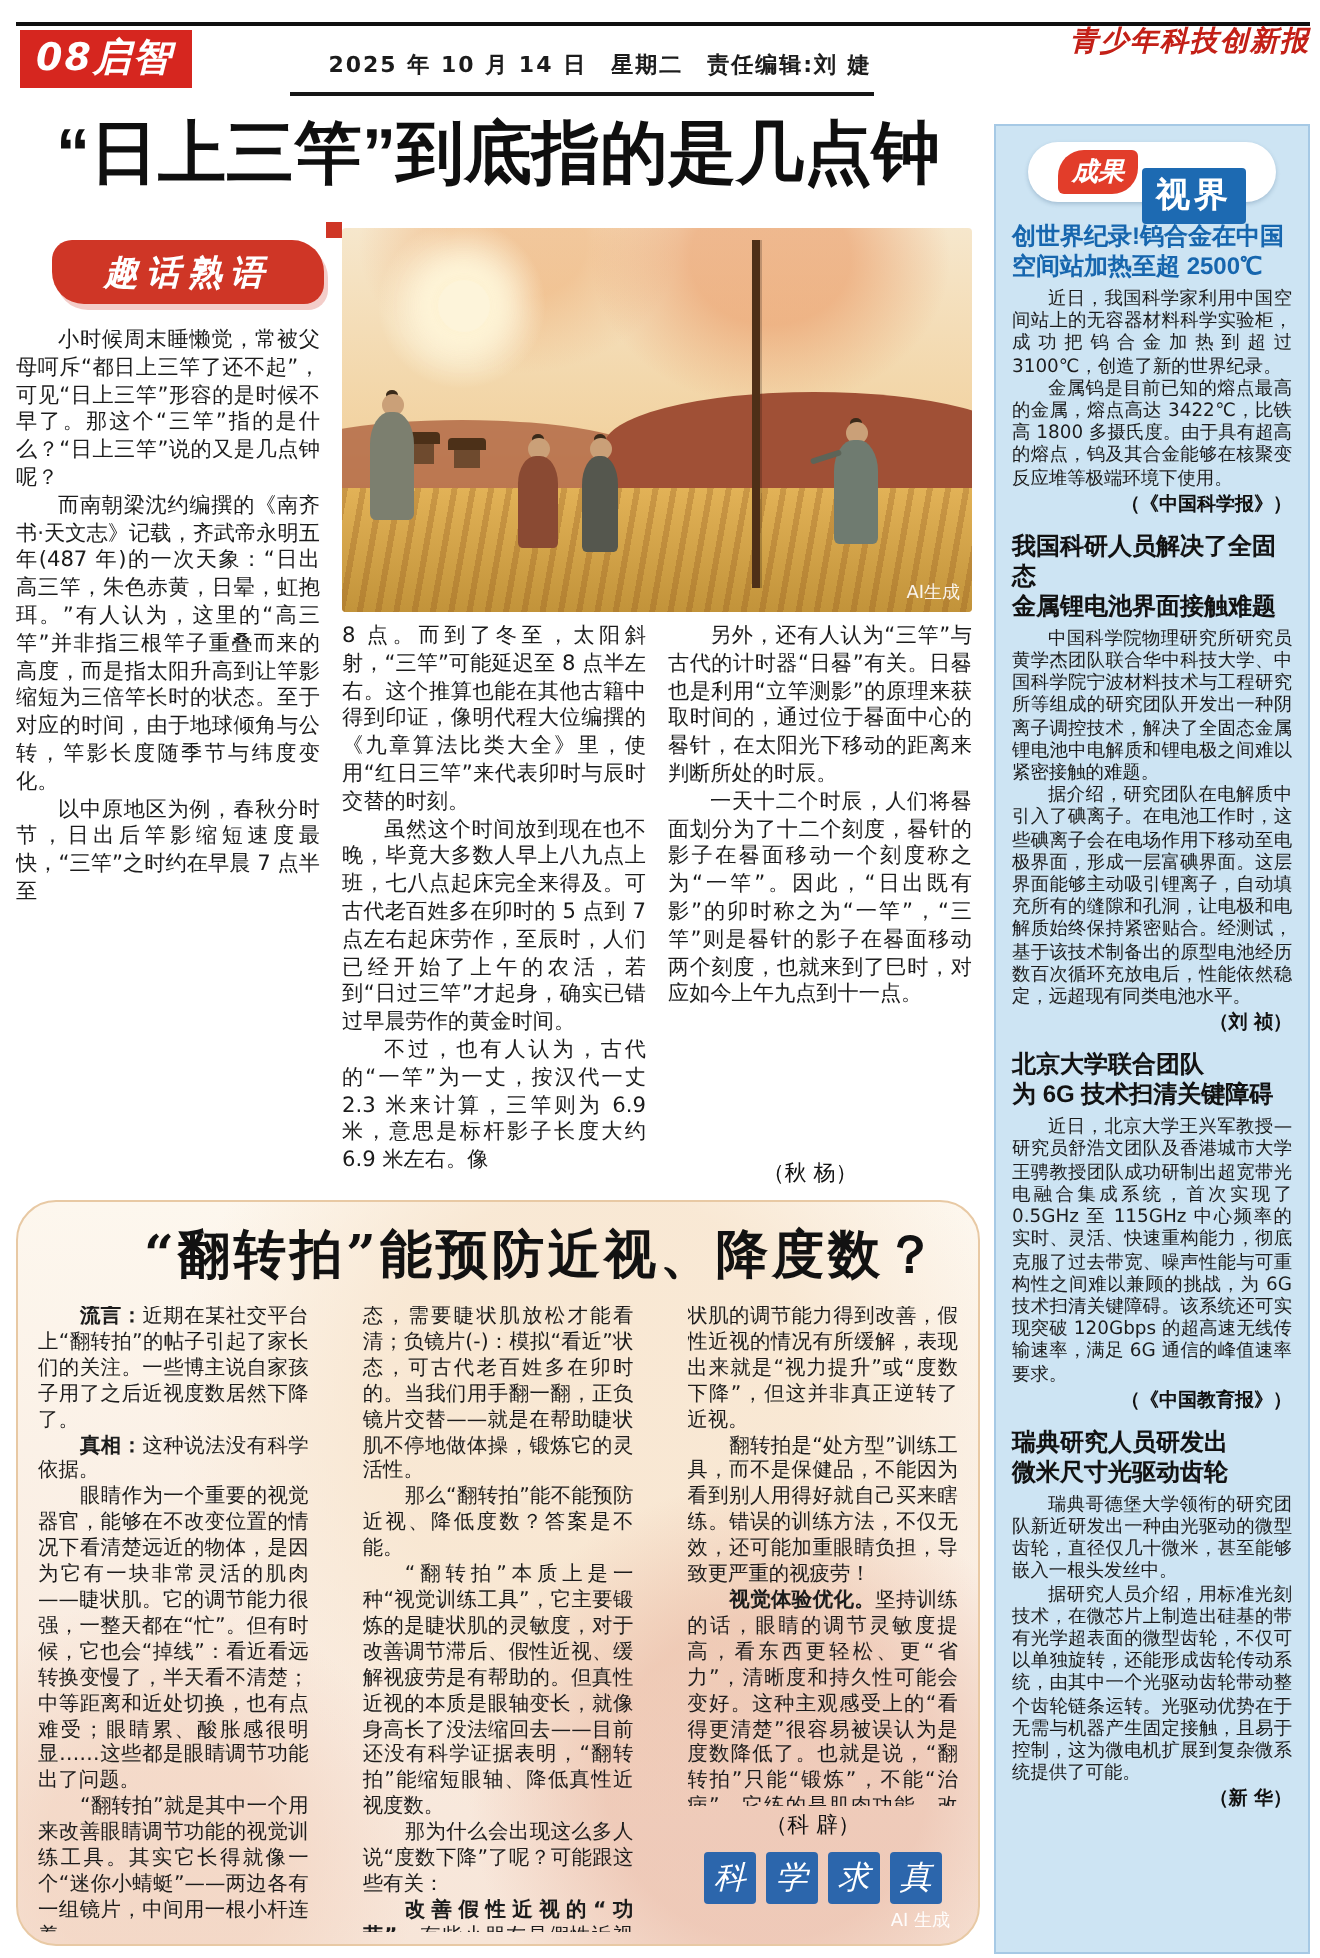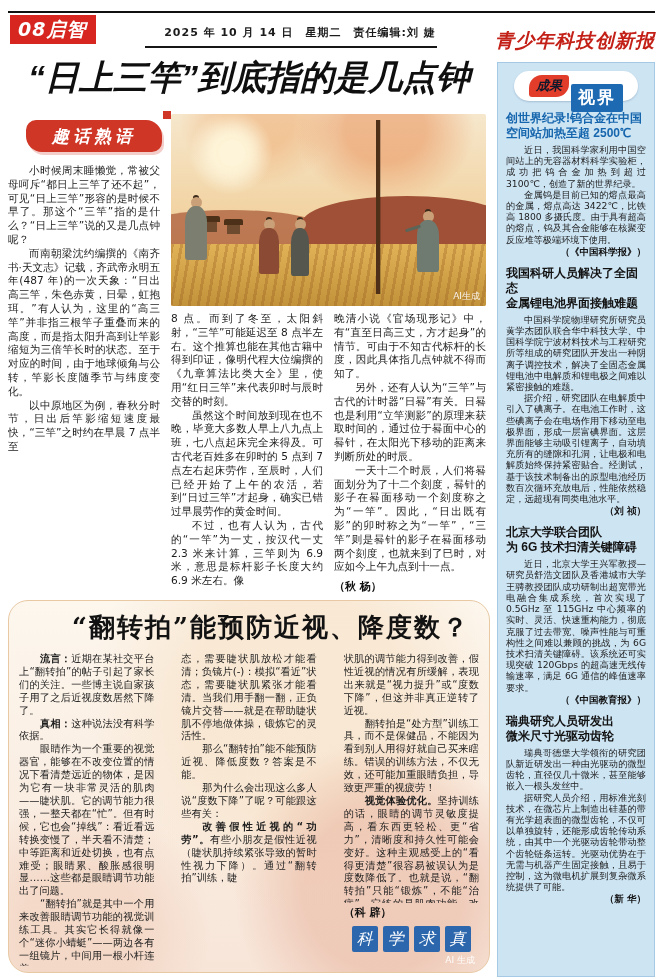--- a/index.html
+++ b/index.html
@@ -10,27 +10,27 @@
   
   .rule-top{position:absolute;left:8px;top:11px;width:647px;height:2px;background:#101010;}
   .rule-mid{position:absolute;left:145px;top:46px;width:292px;height:1.5px;background:#161616;}
   .page-badge{
     position:absolute;left:10px;top:15px;background:var(--brand-red,#d6261f);
     color:#fff;font-weight:bold;font-style:italic;font-size:19px;line-height:26px;
     padding:1px 10px 2px 8px;letter-spacing:1px;
   }
   .date-line{position:absolute;left:130px;top:25px;width:340px;text-align:center;
     font-size:11px;letter-spacing:1px;color:#1c1c1c;font-weight:bold;}
-  .masthead{position:absolute;right:5px;top:28px;color:var(--masthead-red,#c32017);
-    font-size:19px;font-weight:bold;font-style:italic;font-family:"DejaVu Serif",serif;letter-spacing:1px;}
+  .masthead{position:absolute;right:5px;top:12px;color:var(--masthead-red,#c32017);
+    font-size:14px;font-weight:bold;font-style:italic;font-family:"DejaVu Serif",serif;letter-spacing:1px;}
   
   .main-title{
     position:absolute;left:8px;top:54px;width:482px;text-align:center;
     font-size:34px;line-height:46px;font-weight:800;color:#0f0f0f;
-    font-family:"Liberation Sans",sans-serif;white-space:nowrap;font-style:italic;
+    font-family:"Liberation Sans",sans-serif;white-space:nowrap;
   }
   .topic-badge{
     position:absolute;left:26px;top:120px;width:136px;height:32px;
     background:var(--badge-red,#cf3626);color:#fff;border-radius:10px 16px 10px 16px;
     display:flex;align-items:center;justify-content:center;
     font-size:17px;font-weight:bold;font-style:italic;letter-spacing:4px;
     font-family:"DejaVu Serif",serif;box-shadow:2px 3px 0 rgba(207,54,38,.25);
   }
   .badge-sq1{position:absolute;right:-9px;top:-9px;width:8px;height:8px;background:var(--badge-red,#cf3626);}
   .badge-sq2{position:absolute;right:-18px;top:-1px;width:5px;height:5px;border:1px solid var(--badge-red,#cf3626);background:#fff;}
@@ -60,21 +60,21 @@
   .arm{position:absolute;width:16px;height:3px;background:#5d6458;border-radius:2px;}
   .illus-mark{position:absolute;right:6px;bottom:3px;font-size:9px;color:rgba(255,255,255,.9);}
   
   .a1col{position:absolute;width:152px;overflow:hidden;}
   #a1c1{left:8px;top:164px;height:430px;}
   #a1c2{left:171px;top:312px;height:282px;}
   #a1c3{left:334px;top:312px;height:282px;display:flex;flex-direction:column;}
   #a1c3 .list{flex:1 1 auto;overflow:hidden;}
   .para{margin:0;font-size:10.6px;line-height:13.8px;text-align:justify;color:#1c1c1c;}
   .ind{text-indent:21px;}
-  .byline{flex:0 0 auto;text-align:left;font-weight:bold;font-size:11px;padding-right:10px;margin-top:2px;color:#111;}
+  .byline{flex:0 0 auto;text-align:center;font-weight:normal;font-size:11px;padding-right:10px;margin-top:2px;color:#111;}
   
   .flip-box{
     position:absolute;left:8px;top:600px;width:482px;height:373px;box-sizing:border-box;
     border:1.5px solid var(--box-border,#e8c9a4);border-radius:20px;overflow:hidden;
     background:
       radial-gradient(circle at 78% 78%, rgba(230,174,152,.5) 0 80px, transparent 150px),
       radial-gradient(circle at 15% 88%, rgba(240,203,182,.5) 0 60px, transparent 130px),
       radial-gradient(circle at 60% 28%, rgba(248,230,208,.85) 0 110px, transparent 210px),
       linear-gradient(#fdf7ee,#f7e5d8);
     padding-left: 44px;
@@ -93,21 +93,21 @@
     align-items:center;justify-content:center;font-size:16px;font-style:italic;
     font-family:"DejaVu Serif",serif;border-radius:2px;}
   .flip-mark{position:absolute;right:14px;bottom:5px;font-size:9px;color:rgba(255,255,255,.95);}
   
   .sidebar{
     position:absolute;left:497px;top:62px;width:158px;height:915px;box-sizing:border-box;
     background:var(--panel-blue,#cde4f3);border:1px solid #a6c9e5;padding:8px 8px 4px;overflow:hidden;
   }
   .sb-badge{width:124px;height:30px;margin:0 auto 10px;background:#fff;border-radius:16px;
     display:flex;align-items:center;justify-content:center;box-shadow:0 1px 2px rgba(40,80,120,.25);}
-  .sb-badge-left{background:#e23d2a;color:#0f172a;font-style:italic;font-weight:bold;font-size:13px;
+  .sb-badge-left{background:#e23d2a;color:#ffffff;font-style:italic;font-weight:bold;font-size:13px;
     padding:2px 7px;border-radius:13px 3px 13px 3px;font-family:"DejaVu Serif",serif;}
   .sb-badge-right{background:#1d6ab2;color:#fff;font-weight:800;font-size:17px;padding:2px 7px 3px;
     letter-spacing:2px;margin-left:2px;border-radius:2px;margin-top:24px;}
   .sb-art{margin-bottom:7px;}
   .sb-title{font-weight:800;font-size:12px;line-height:15px;color:#121212;white-space:pre-line;margin:2px 0 3px;
     font-family:"Liberation Sans",sans-serif;}
   .sb-title.accent{color:var(--accent-blue,#1666ae);}
   .sb-art .para{font-size:9.2px;line-height:11.2px;}
   .sb-art .para.ind{text-indent:18px;}
   .sb-source{text-align:right;font-weight:bold;font-size:9.5px;margin-top:1px;color:#111;}
@@ -166,40 +166,40 @@
     <p class="para ind">而南朝梁沈约编撰的《南齐书·天文志》记载，齐武帝永明五年(487 年)的一次天象：“日出高三竿，朱色赤黄，日晕，虹抱珥。”有人认为，这里的“高三竿”并非指三根竿子重叠而来的高度，而是指太阳升高到让竿影缩短为三倍竿长时的状态。至于对应的时间，由于地球倾角与公转，竿影长度随季节与纬度变化。</p>
     <p class="para ind">以中原地区为例，春秋分时节，日出后竿影缩短速度最快，“三竿”之时约在早晨 7 点半至</p>
   </div>
 <div id="a1c2" class="a1col">
     <p class="para">8 点。而到了冬至，太阳斜射，“三竿”可能延迟至 8 点半左右。这个推算也能在其他古籍中得到印证，像明代程大位编撰的《九章算法比类大全》里，使用“红日三竿”来代表卯时与辰时交替的时刻。</p>
     <p class="para ind">虽然这个时间放到现在也不晚，毕竟大多数人早上八九点上班，七八点起床完全来得及。可古代老百姓多在卯时的 5 点到 7 点左右起床劳作，至辰时，人们已经开始了上午的农活，若到“日过三竿”才起身，确实已错过早晨劳作的黄金时间。</p>
     <p class="para ind">不过，也有人认为，古代的“一竿”为一丈，按汉代一丈 2.3 米来计算，三竿则为 6.9 米，意思是标杆影子长度大约 6.9 米左右。像</p>
   </div>
 <div id="a1c3" class="a1col">
   <div class="list">
-      <p class="para">晚清小说《官场现形记》中，有“直至日高三丈，方才起身”的情节。可由于不知古代标杆的长度，因此具体指几点钟就不得而知了。</p>
       <p class="para ind">另外，还有人认为“三竿”与古代的计时器“日晷”有关。日晷也是利用“立竿测影”的原理来获取时间的，通过位于晷面中心的晷针，在太阳光下移动的距离来判断所处的时辰。</p>
       <p class="para ind">一天十二个时辰，人们将晷面划分为了十二个刻度，晷针的影子在晷面移动一个刻度称之为“一竿”。因此，“日出既有影”的卯时称之为“一竿”，“三竿”则是晷针的影子在晷面移动两个刻度，也就来到了巳时，对应如今上午九点到十一点。</p>
     </div>
   <div class="byline">（秋 杨）</div>
 </div>
 
 <div class="flip-box">
   <div class="flip-title">“翻转拍”能预防近视、降度数？</div>
   <div class="flip-cols">
     <div class="fcol">
         <p class="para ind"><b>流言：</b>近期在某社交平台上“翻转拍”的帖子引起了家长们的关注。一些博主说自家孩子用了之后近视度数居然下降了。</p>
         <p class="para ind"><b>真相：</b>这种说法没有科学依据。</p>
         <p class="para ind">眼睛作为一个重要的视觉器官，能够在不改变位置的情况下看清楚远近的物体，是因为它有一块非常灵活的肌肉——睫状肌。它的调节能力很强，一整天都在“忙”。但有时候，它也会“掉线”：看近看远转换变慢了，半天看不清楚；中等距离和近处切换，也有点难受；眼睛累、酸胀感很明显……这些都是眼睛调节功能出了问题。</p>
         <p class="para ind">“翻转拍”就是其中一个用来改善眼睛调节功能的视觉训练工具。其实它长得就像一个“迷你小蜻蜓”——两边各有一组镜片，中间用一根小杆连着。</p>
         <p class="para ind">假性近视的情况有所缓解：正镜片(+)：模拟“看远”状</p>
       </div>
     <div class="fcol">
-        <p class="para">态，需要睫状肌放松才能看清；负镜片(-)：模拟“看近”状态，需要睫状肌紧张才能看清。当我们用手翻一翻，正负镜片交替——就是在帮助睫状肌不停地做体操，锻炼它的灵活性。</p>
+        <p class="para">态，需要睫状肌放松才能看清；负镜片(-)：模拟“看近”状态，可古代老百姓多在卯时的。当我们用手翻一翻，正负镜片交替——就是在帮助睫状肌不停地做体操，锻炼它的灵活性。</p>
         <p class="para ind">那么“翻转拍”能不能预防近视、降低度数？答案是不能。</p>
+        <p class="para ind">“翻转拍”本质上是一种“视觉训练工具”，它主要锻炼的是睫状肌的灵敏度，对于改善调节滞后、假性近视、缓解视疲劳是有帮助的。但真性近视的本质是眼轴变长，就像身高长了没法缩回去——目前还没有科学证据表明，“翻转拍”能缩短眼轴、降低真性近视度数。</p>
         <p class="para ind">那为什么会出现这么多人说“度数下降”了呢？可能跟这些有关：</p>
         <p class="para ind"><b>改善假性近视的“功劳”。</b>有些小朋友是假性近视（睫状肌持续紧张导致的暂时性视力下降）。通过“翻转拍”训练，睫</p>
       </div>
     <div class="fcol" id="fc3">
       <div class="list">
           <p class="para">状肌的调节能力得到改善，假性近视的情况有所缓解，表现出来就是“视力提升”或“度数下降”，但这并非真正逆转了近视。</p>
           <p class="para ind">翻转拍是“处方型”训练工具，而不是保健品，不能因为看到别人用得好就自己买来瞎练。错误的训练方法，不仅无效，还可能加重眼睛负担，导致更严重的视疲劳！</p>
           <p class="para ind"><b>视觉体验优化。</b>坚持训练的话，眼睛的调节灵敏度提高，看东西更轻松、更“省力”，清晰度和持久性可能会变好。这种主观感受上的“看得更清楚”很容易被误认为是度数降低了。也就是说，“翻转拍”只能“锻炼”，不能“治病”。它练的是肌肉功能，改变不了眼球结构。</p>
         </div>
       <div class="byline">（科 辟）</div>

